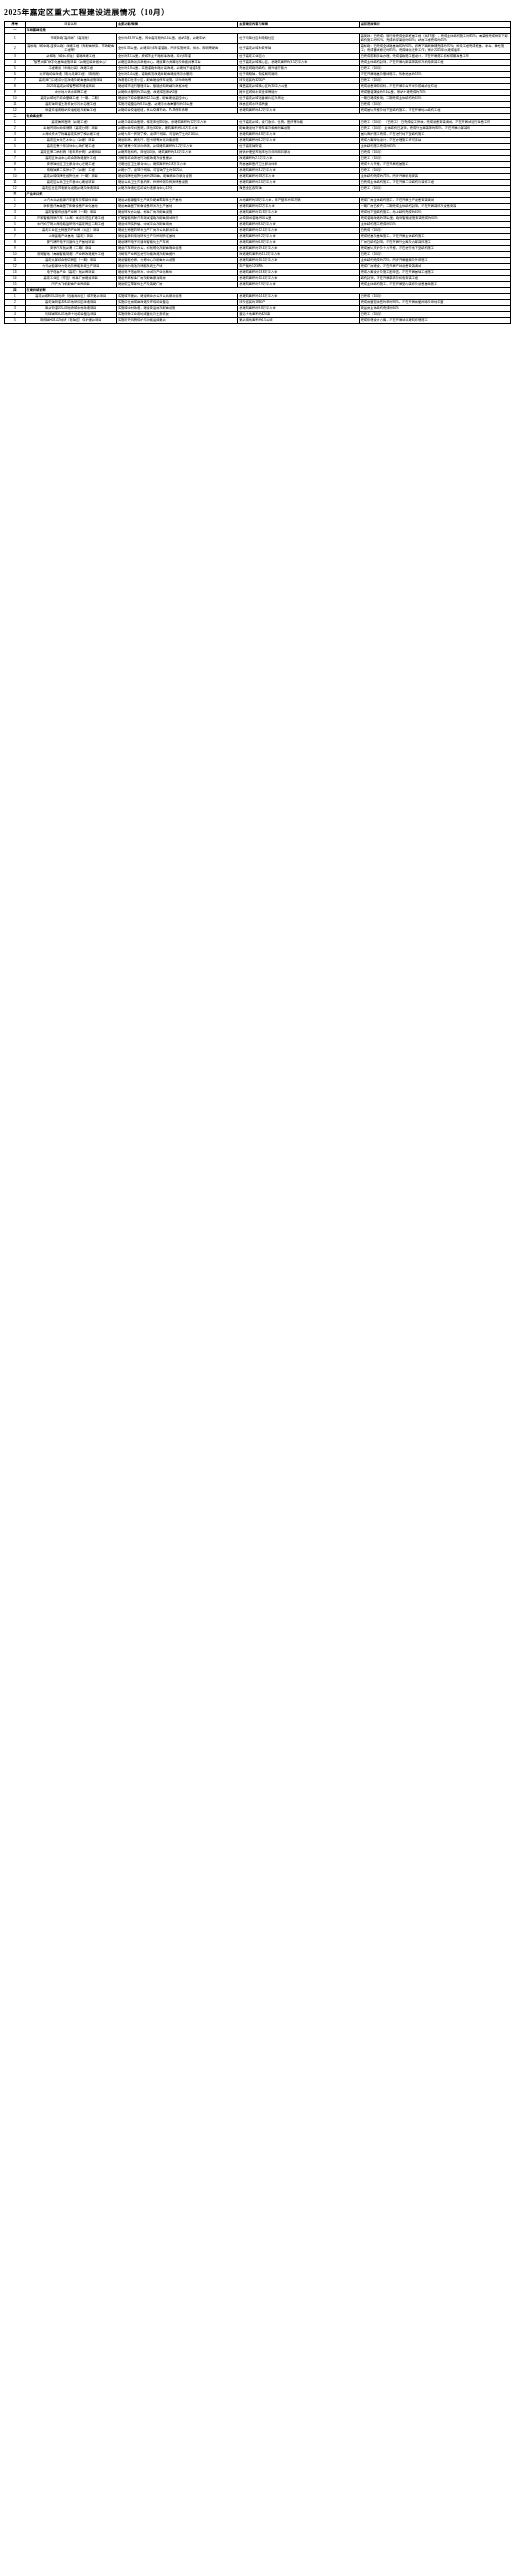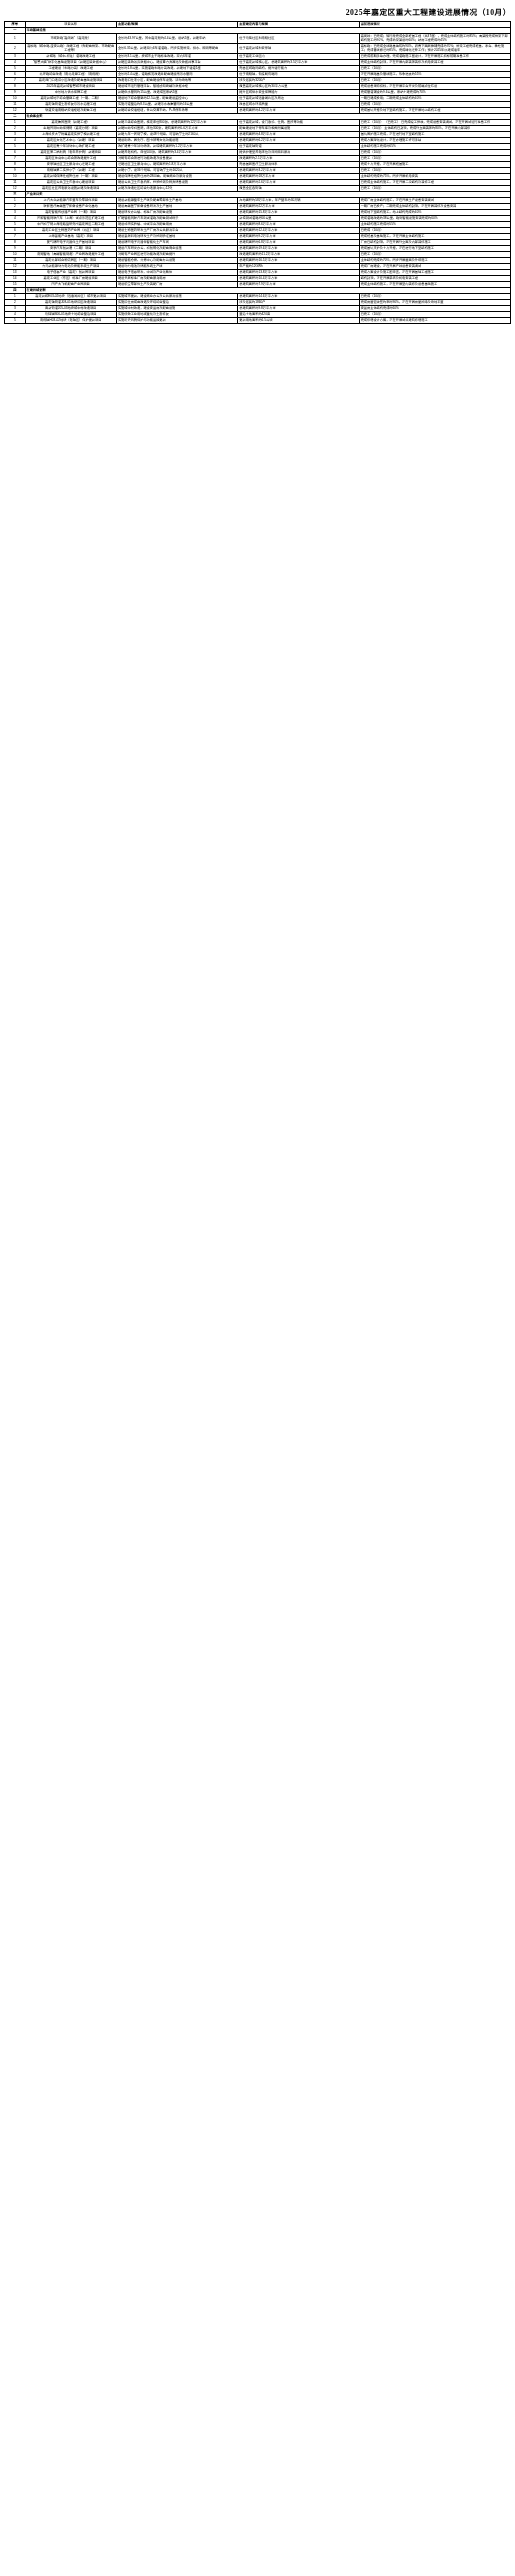--- a/index.html
+++ b/index.html
@@ -7,21 +7,21 @@
   body{
     font-family:"Liberation Sans","DejaVu Sans",sans-serif;
     width:515px;
   }
   .page{
     width:515px;
     box-sizing:border-box;
     padding:3.1px 4.1px 15.5px 4.1px;
   }
   .doc-title{
-    text-align:right;
+    text-align:left;
     font-family:"Liberation Serif","DejaVu Serif",serif;
     font-weight:bold;
     font-size:7.7px;
     letter-spacing:0.5px;
     margin:3.1px 0 3.6px 0;
     color:#000;
   }
   table.main{
     border-collapse:collapse;
     width:507px;

